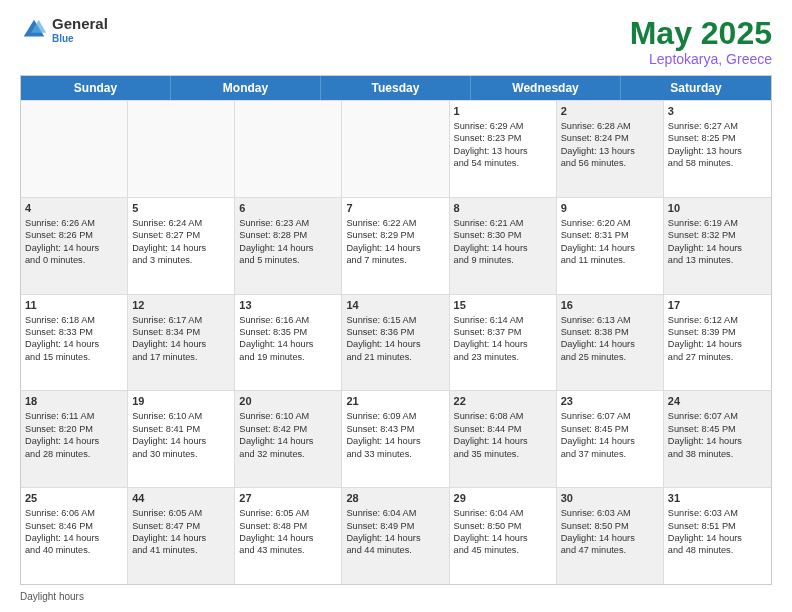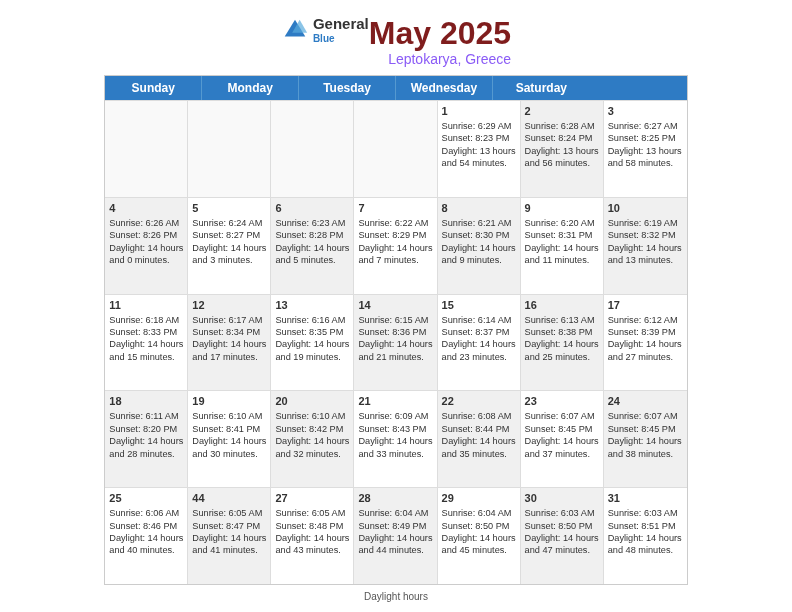--- a/index.html
+++ b/index.html
@@ -9,21 +9,20 @@
       width: 792px;
       height: 612px;
       overflow: hidden;
     }
     .page {
       width: 792px;
       height: 612px;
       padding: 16px 20px 10px 20px;
       display: flex;
       flex-direction: column;
-      align-items: center;
     }
     .header {
       display: flex;
       justify-content: space-between;
       align-items: flex-start;
       margin-bottom: 8px;
     }
     .logo {
       display: flex;
       align-items: center;
@@ -47,36 +46,36 @@
     .logo-icon {
       width: 28px;
       height: 28px;
     }
     .title-block {
       text-align: right;
     }
     .title-main {
       font-size: 32px;
       font-weight: bold;
-      color: #7f1d1d;
+      color: #15803d;
       line-height: 1.1;
     }
     .title-sub {
       font-size: 14px;
       color: #8b5cf6;
     }
     .calendar {
       flex: 1;
       display: flex;
       flex-direction: column;
       border: 1px solid #ccc;
     }
     .cal-header {
       display: grid;
-      grid-template-columns: repeat(6, 1fr);
+      grid-template-columns: repeat(5, 1fr);
       background: #2e7bc4;
     }
     .cal-header-cell {
       color: #fff;
       font-size: 12px;
       font-weight: bold;
       padding: 5px 4px;
       text-align: center;
       border-right: 1px solid #5599d0;
     }

